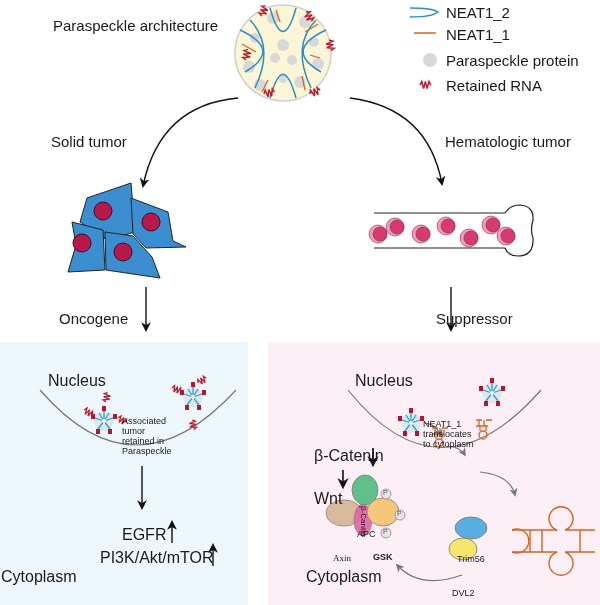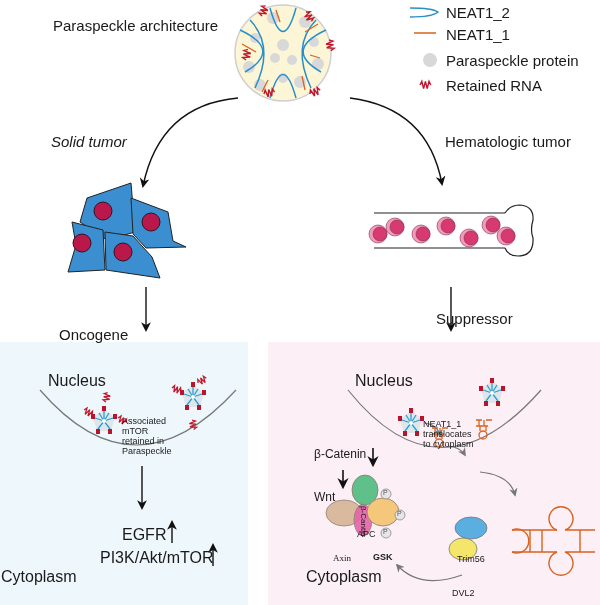--- a/index.html
+++ b/index.html
@@ -1,20 +1,20 @@
 <!DOCTYPE html>
 <html><head>
 <meta charset="utf-8">
 <style>
   html,body{margin:0;padding:0;background:#ffffff;}
   body{width:600px;height:605px;position:relative;overflow:hidden;font-family:"Liberation Sans",sans-serif;color:#1a1a1a;}
   .abs{position:absolute;white-space:nowrap;}
   .t15{font-size:15px;}
   .t14{font-size:16px;}
-  .t12{font-size:12px;}
+  .t12{font-size:16px;}
   .t9{font-size:9px;line-height:10px;margin-top:44px;}
   svg{position:absolute;left:0;top:0;}
   .panel{position:absolute;}
 </style>
 </head>
 <body>
 
 <div class="panel" style="left:0;top:342px;width:248px;height:263px;background:#eef7fb;"></div>
 <div class="panel" style="left:268px;top:342px;width:248px;height:263px;background:#fcf0f6;"></div>
 <div class="panel" style="left:268px;top:342px;width:332px;height:263px;background:#fcf0f6;"></div>
@@ -207,29 +207,29 @@
   <ellipse cx="463" cy="549" rx="14" ry="11" fill="#f3e66a" stroke="#777" stroke-width="0.8"></ellipse>
 </svg>
 
 <div class="abs t15" style="left:53px;top:17px;">Paraspeckle architecture</div>
 
 <div class="abs t15" style="left:446px;top:4px;">NEAT1_2</div>
 <div class="abs t15" style="left:446px;top:26px;">NEAT1_1</div>
 <div class="abs t15" style="left:446px;top:52px;">Paraspeckle protein</div>
 <div class="abs t15" style="left:446px;top:77px;">Retained RNA</div>
 
-<div class="abs t15" style="left:51px;top:133px;font-style:italic;">Solid tumor</div>
+<div class="abs t15" style="left:51px;top:133px;">Solid tumor</div>
 <div class="abs t15" style="left:445px;top:133px;">Hematologic tumor</div>
-<div class="abs t15" style="left:59px;top:310px;margin-top:16px;">Oncogene</div>
+<div class="abs t15" style="left:59px;top:310px;">Oncogene</div>
 <div class="abs t15" style="left:436px;top:310px;">Suppressor</div>
 
 <div class="abs t14" style="left:48px;top:372px;">Nucleus</div>
 <div class="abs t9" style="left:122px;top:372px;">
   <div>Associated</div>
-  <div>mTOR</div>
+  <div>tumor</div>
   <div>retained in</div>
   <div>Paraspeckle</div>
 </div>
 <div class="abs t14" style="left:122px;top:526px;">EGFR</div>
 <div class="abs t14" style="left:100px;top:549px;">PI3K/Akt/mTOR</div>
 <div class="abs t14" style="left:1px;top:568px;">Cytoplasm</div>
 
 <div class="abs t14" style="left:355px;top:372px;">Nucleus</div>
 <div class="abs t9" style="left:423px;top:375px;">
   <div>NEAT1_1</div>

